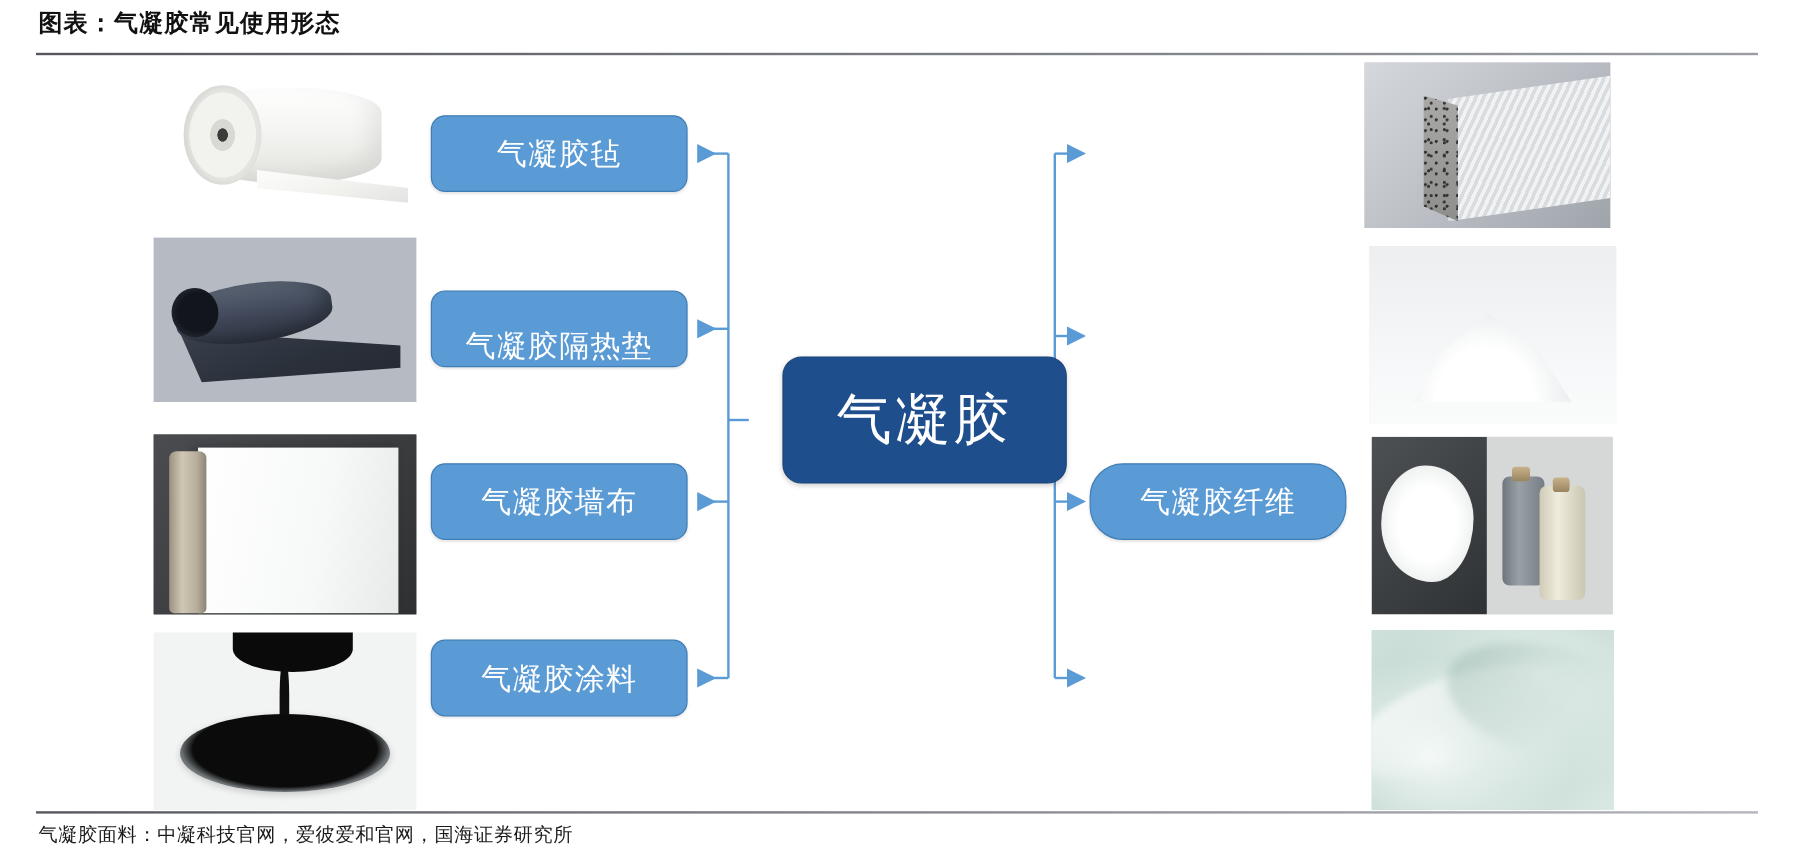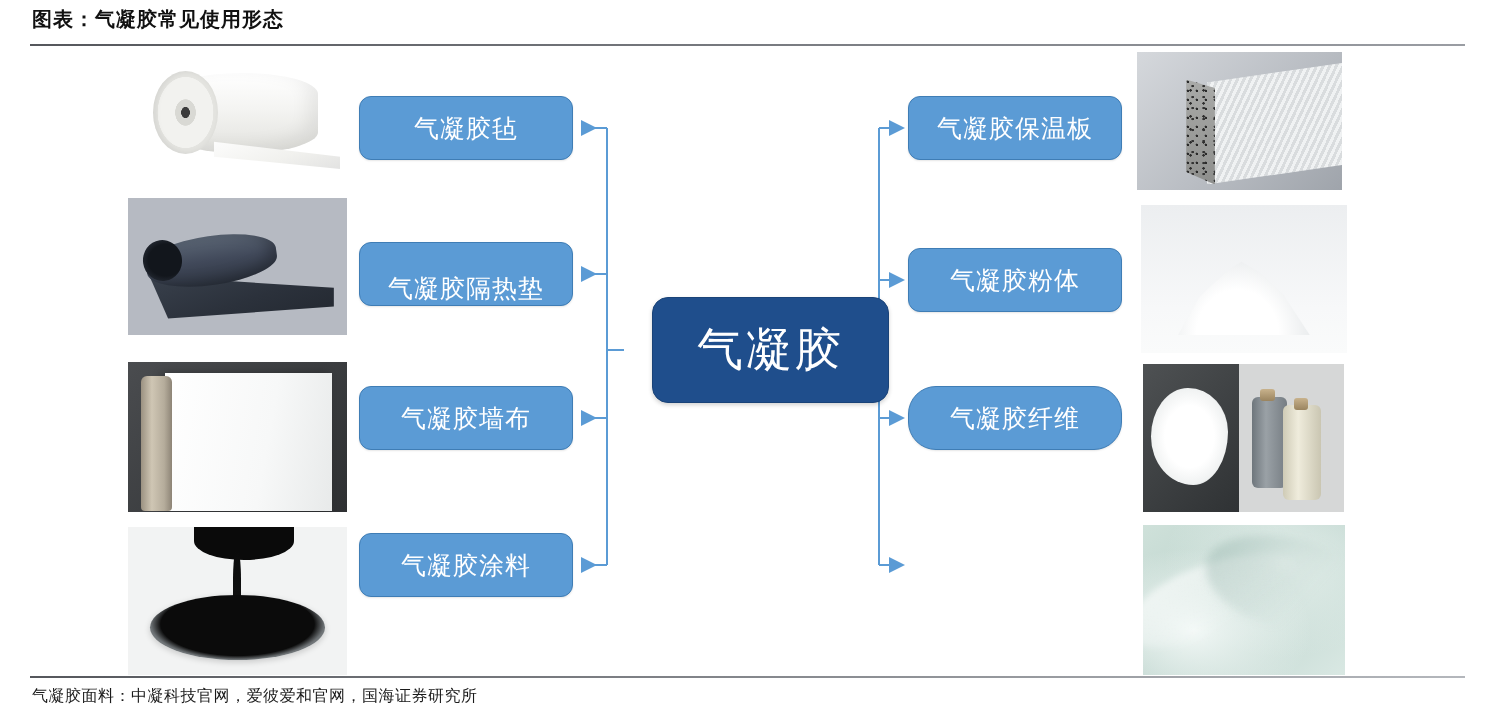--- a/index.html
+++ b/index.html
@@ -428,27 +428,21 @@
   </div>
 
   <div class="node leaf" style="left:359px; top:533px;">
     <span>气凝胶涂料</span>
   </div>
 
   <div class="node leaf" style="left:359px; top:386px;">
     <span>气凝胶墙布</span>
   </div>
 
-  <div class="node leaf" style="left:908px; top:96px;">
-    <span>气凝胶保温板</span>
-  </div>
-
-  <div class="node leaf" style="left:908px; top:248px;">
-    <span>气凝胶粉体</span>
-  </div>
+
 
   <div class="node leaf" style="left:908px; top:386px;border-radius:28px;">
     <span>气凝胶纤维</span>
   </div>
 
 
   <div id="footer-rule"></div>
   <div id="source-note">气凝胶面料：中凝科技官网，爱彼爱和官网，国海证券研究所</div>
 
 </div>

